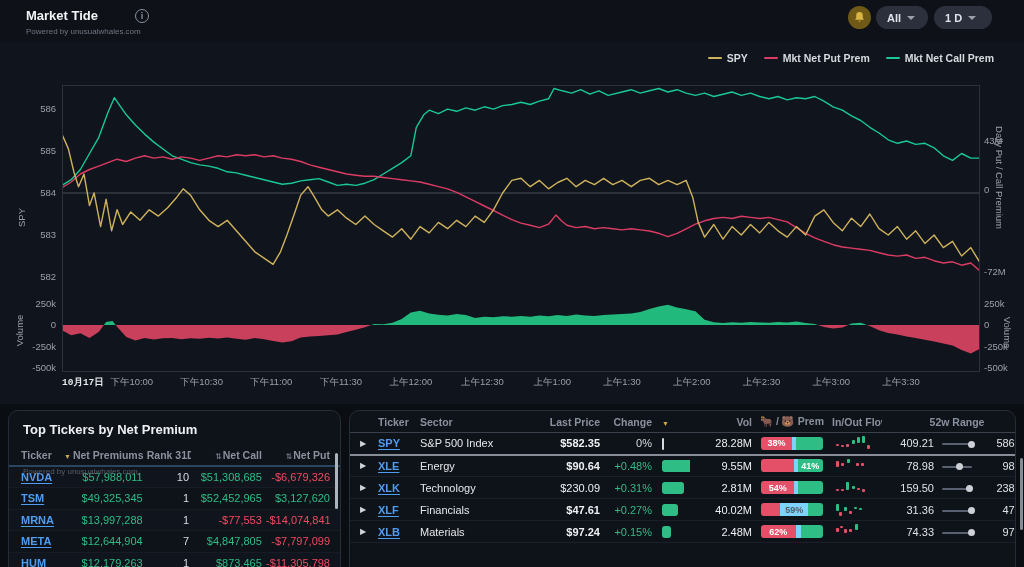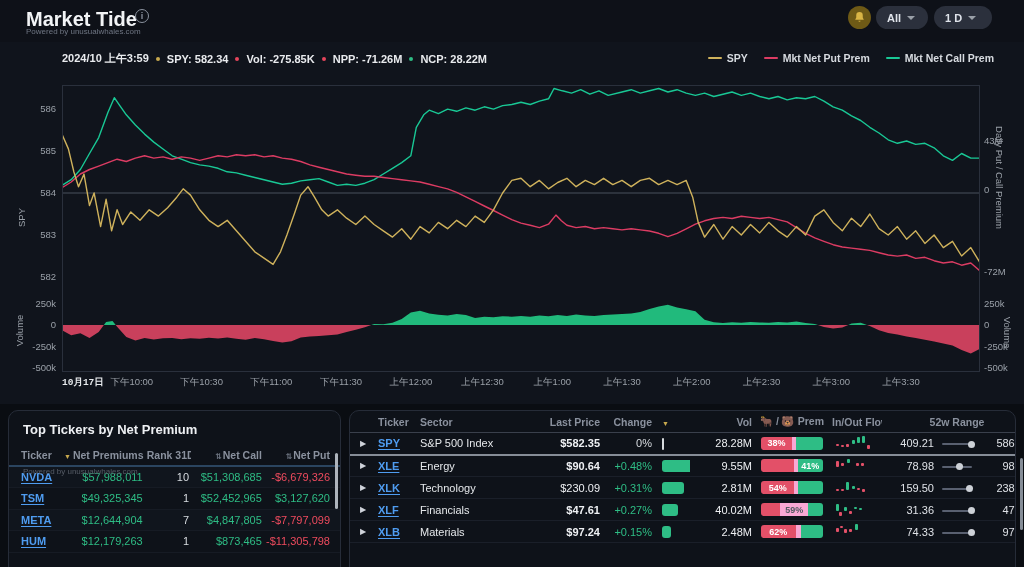--- a/index.html
+++ b/index.html
@@ -2,21 +2,21 @@
 <html><head>
 <meta charset="utf-8">
 <style>
   * { margin:0; padding:0; box-sizing:border-box; }
   html,body { background:#0a0d12; }
   body { font-family:"Liberation Sans","DejaVu Sans",sans-serif; }
   #app { position:relative; width:1024px; height:567px; background:#0a0d12; overflow:hidden; color:#e8eaed; }
 
   
   #top-bar { position:absolute; left:0; top:0; width:1024px; height:42px; background:#0e1118; }
-  .app-title { position:absolute; left:26px; top:8px; font-size:20px; font-weight:bold; color:#f2f4f6; }
+  .app-title { position:absolute; left:26px; top:8px; font-size:13px; font-weight:bold; color:#f2f4f6; }
   .info-circle { position:absolute; left:135px; top:9px; width:14px; height:14px; border:1.4px solid #8a919e; border-radius:50%; color:#8a919e; font-size:9px; line-height:12px; text-align:center; font-weight:bold; }
   .powered { position:absolute; left:26px; top:27px; font-size:8px; color:#6f7683; }
   .bell-btn { position:absolute; left:848px; top:6px; width:23px; height:23px; border-radius:50%; background:#6e5a16; display:flex; align-items:center; justify-content:center; }
   .pill { position:absolute; top:6px; height:23px; background:#2b303c; border-radius:12px; display:flex; align-items:center; gap:6px; padding:0 11px; font-size:11px; color:#dfe3ea; font-weight:bold; }
   .pill .chev { width:0; height:0; border-left:4px solid transparent; border-right:4px solid transparent; border-top:4px solid #9aa0a8; }
   #pill-all { left:876px; width:52px; }
   #pill-range { left:934px; width:58px; }
 
   
   #chart-card { position:absolute; left:0; top:42px; width:1024px; height:362px; background:#10141c; }
@@ -68,21 +68,21 @@
   
   #sf-table thead tr { border-bottom:1px solid #3a404c; }
   #sf-table tbody tr { height:22px; border-bottom:1px solid #1a1f29; }
   #sf-table tbody tr.hl { border-bottom:2px solid #868d97; }
   .caret { color:#cfd3da; font-size:8px; text-align:center; }
   .sector-name { color:#e4e7ea; }
   .chg-bar { display:inline-block; height:12px; border-radius:3px; vertical-align:middle; }
   .prem-bar { display:flex; width:62px; height:13px; border-radius:3px; overflow:hidden; margin:0 auto; }
   .prem-seg { height:100%; display:flex; align-items:center; justify-content:center; font-size:9px; font-weight:bold; }
   .seg-red { background:#e35068; color:#fff; }
-  .seg-white { background:#f9a8d4; color:#555b63; }
+  .seg-white { background:#7dd3fc; color:#555b63; }
   .seg-green { background:#2ebd85; color:#fff; }
   .flow-box { position:relative; width:44px; height:18px; margin:0 auto; }
   .flow-box i { position:absolute; width:3px; border-radius:1px; }
   .range-track { position:relative; width:30px; height:2px; background:#596070; border-radius:2px; display:inline-block; vertical-align:middle; margin:0 4px; }
   .range-dot { position:absolute; top:-2.5px; width:7px; height:7px; border-radius:50%; background:#cdd1d7; }
   .range-val { color:#dfe2e7; }
   #page-scrollbar { position:absolute; right:1px; top:458px; width:3px; height:72px; background:#868d97; border-radius:2px; }
 </style>
 </head>
 <body>
@@ -102,31 +102,20 @@
       <span>All</span>
       <span class="chev"></span>
     </div>
     <div class="pill" id="pill-range">
       <span>1 D</span>
       <span class="chev"></span>
     </div>
   </div>
 
   <div id="chart-card">
-    <div id="info-bar">
-      <span>2024/10 上午3:59</span>
-      <span class="dot" id="dot-spy" style="background: rgb(200, 169, 78);"></span>
-      <span>SPY: 582.34</span>
-      <span class="dot" id="dot-vol" style="background: rgb(229, 69, 92);"></span>
-      <span>Vol: -275.85K</span>
-      <span class="dot" id="dot-npp" style="background: rgb(229, 69, 92);"></span>
-      <span>NPP: -71.26M</span>
-      <span class="dot" id="dot-ncp" style="background: rgb(46, 189, 133);"></span>
-      <span>NCP: 28.22M</span>
-    </div>
 
     <div id="legend">
       <div class="legend-item">
         <span class="legend-swatch" id="sw-spy" style="background: rgb(207, 178, 92);"></span>
         <span>SPY</span>
       </div>
       <div class="legend-item">
         <span class="legend-swatch" id="sw-put" style="background: rgb(220, 60, 99);"></span>
         <span>Mkt Net Put Prem</span>
       </div>
@@ -224,20 +213,27 @@
           <td class="num" style="padding-right:10px;"><span class="neg">-$6,679,326</span></td>
         </tr>
         <tr>
           <td style="padding-left:12px;"><span class="tick-link">TSM</span></td>
           <td class="num pos">$49,325,345</td>
           <td class="num flat">1</td>
           <td class="num"><span class="pos">$52,452,965</span></td>
           <td class="num" style="padding-right:10px;"><span class="pos">$3,127,620</span></td>
         </tr>
         <tr>
+          <td style="padding-left:12px;"><span class="tick-link">MRNA</span></td>
+          <td class="num pos">$13,997,288</td>
+          <td class="num flat">1</td>
+          <td class="num"><span class="neg">-$77,553</span></td>
+          <td class="num" style="padding-right:10px;"><span class="neg">-$14,074,841</span></td>
+        </tr>
+        <tr>
           <td style="padding-left:12px;"><span class="tick-link">META</span></td>
           <td class="num pos">$12,644,904</td>
           <td class="num flat">7</td>
           <td class="num"><span class="pos">$4,847,805</span></td>
           <td class="num" style="padding-right:10px;"><span class="neg">-$7,797,099</span></td>
         </tr>
         <tr>
           <td style="padding-left:12px;"><span class="tick-link">HUM</span></td>
           <td class="num pos">$12,179,263</td>
           <td class="num flat">1</td>

